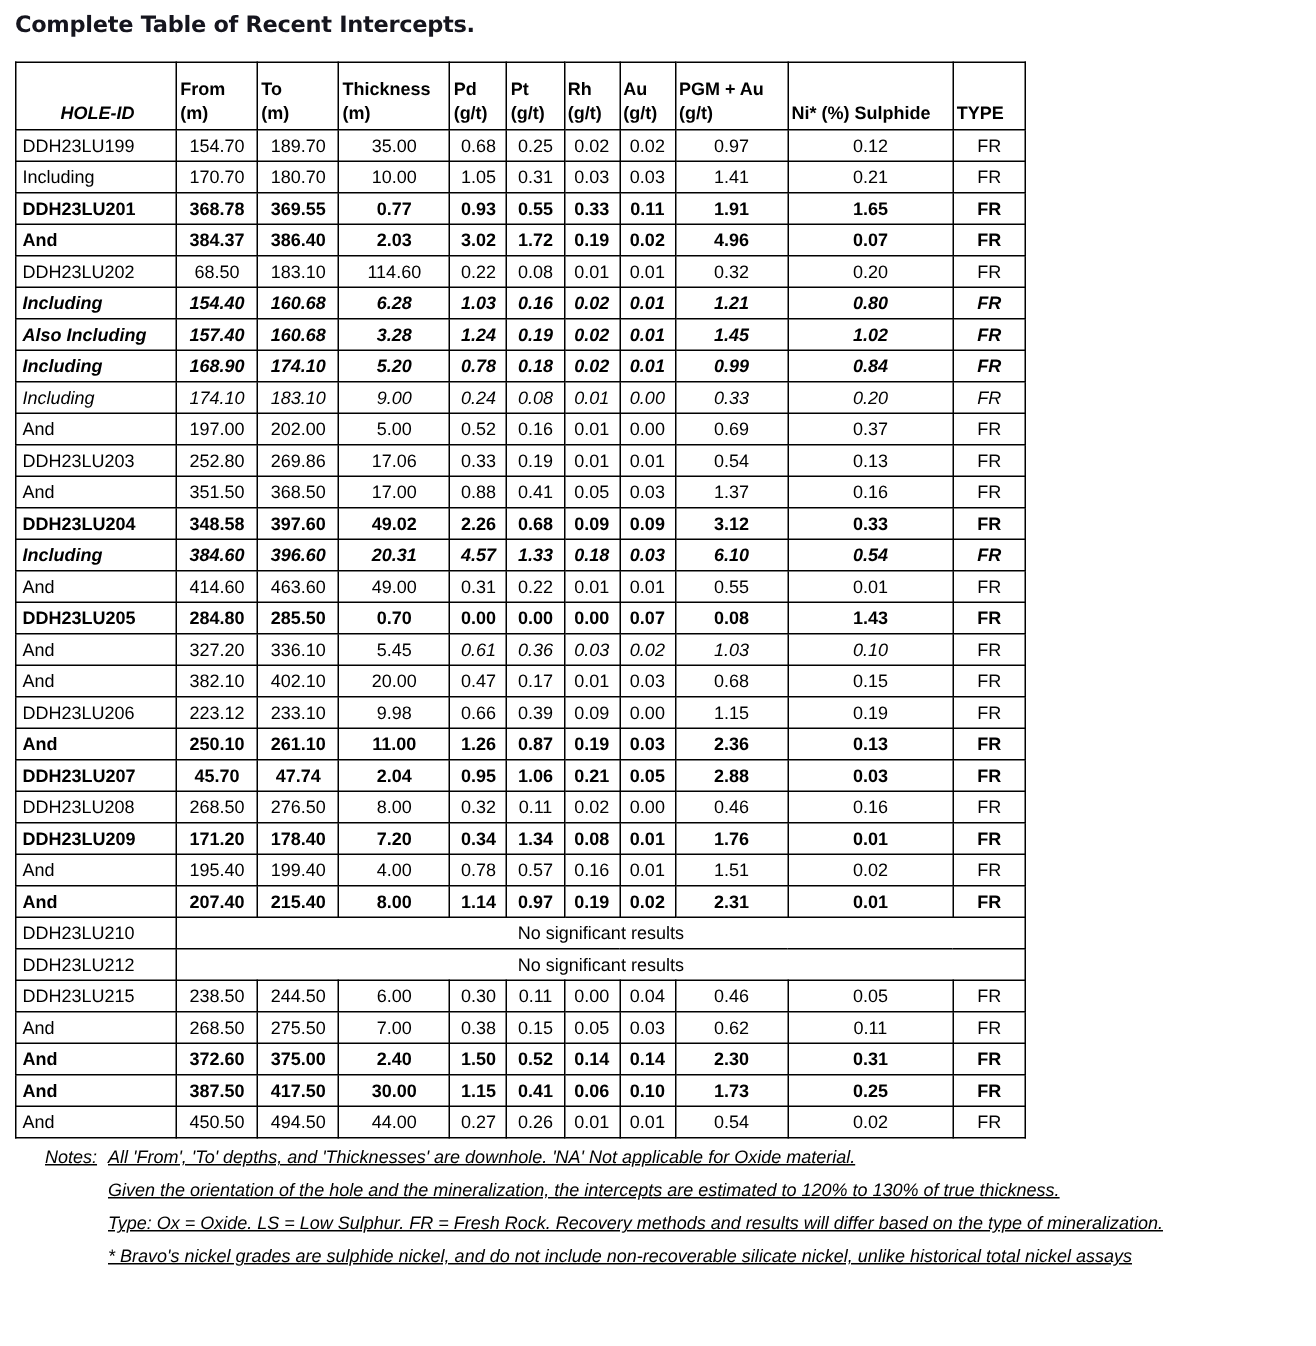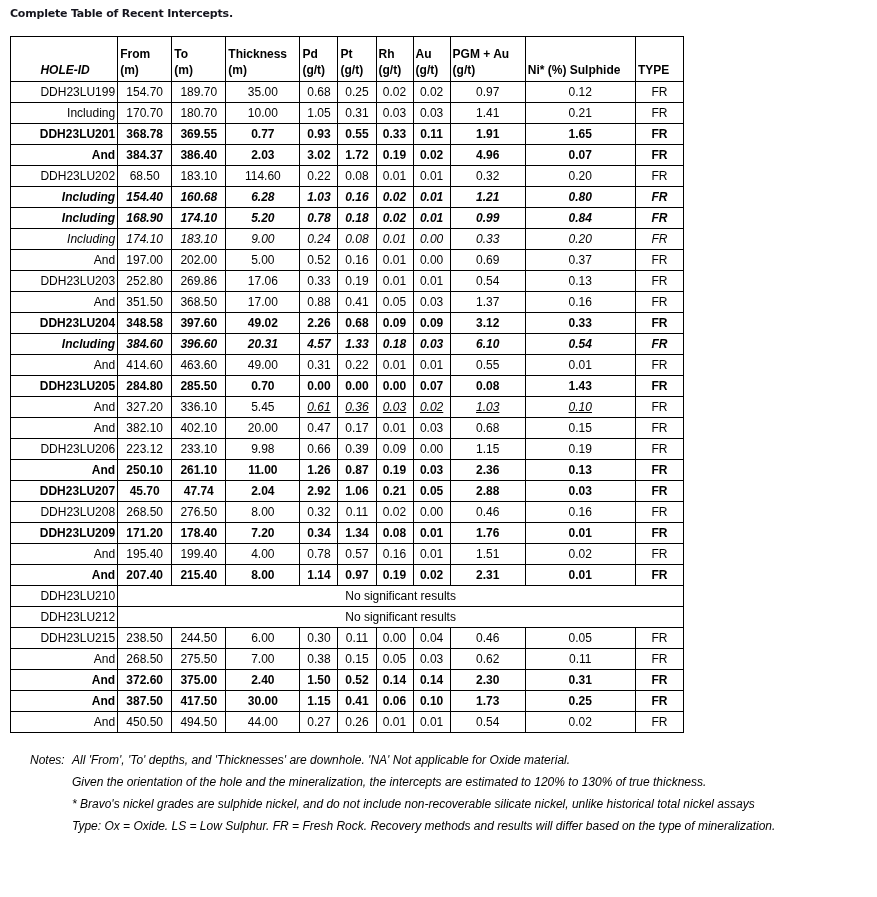--- a/index.html
+++ b/index.html
@@ -6,21 +6,21 @@
   html, body { margin: 0; padding: 0; background: #ffffff; }
   body {
     width: 877px;
     font-family: "Liberation Sans", sans-serif;
     color: #000000;
   }
   .page { padding: 7px 8px 10px 8px; }
 
   .page-title {
     font-family: "DejaVu Sans", sans-serif;
-    font-size: 11px;
+    font-size: 15px;
     font-weight: bold;
     color: #15151e;
     margin: 0 0 16px 2px;
     letter-spacing: -0.2px;
   }
 
   table.intercepts {
     border-collapse: collapse;
     table-layout: fixed;
     width: 674px;
@@ -39,33 +39,34 @@
     text-align: left;
     vertical-align: bottom;
     padding-bottom: 3px;
     height: 45px;
   }
   thead th .h1 { line-height: 16px; }
   thead th .h2 { line-height: 16px; }
   thead th.col0 { text-align: center; padding-left: 4px; font-style: italic; }
 
   td { text-align: center; vertical-align: middle; }
-  td.c0 { text-align: right; padding-left: 4px; }
+  td.c0 { text-align: left; padding-left: 4px; }
 
   tr.style-bold td { font-weight: bold; }
   tr.style-bold-italic td { font-weight: bold; font-style: italic; }
   tr.style-italic td { font-style: italic; }
-  td.it { font-style: italic; text-decoration: underline; }
+  td.it { font-style: italic; }
   td.span-cell { text-align: center; }
 
   .notes {
-    margin: 20px 0 0 22px;
+    margin: 5px 0 0 22px;
     font-style: italic;
     font-size: 12px;
     color: #000000;
+    text-decoration: underline;
   }
   .note-line { display: flex; margin-bottom: 8px; line-height: 14px; }
   .note-label { width: 42px; flex: none; }
   .note-text { flex: 1; }
 </style>
 </head>
 <body>
 
 <div class="page">
 
@@ -203,20 +204,33 @@
           <td class="c3">6.28</td>
           <td class="c4">1.03</td>
           <td class="c5">0.16</td>
           <td class="c6">0.02</td>
           <td class="c7">0.01</td>
           <td class="c8">1.21</td>
           <td class="c9">0.80</td>
           <td class="c10">FR</td>
         </tr>
         <tr class="style-bold-italic">
+          <td class="c0">Also Including</td>
+          <td class="c1">157.40</td>
+          <td class="c2">160.68</td>
+          <td class="c3">3.28</td>
+          <td class="c4">1.24</td>
+          <td class="c5">0.19</td>
+          <td class="c6">0.02</td>
+          <td class="c7">0.01</td>
+          <td class="c8">1.45</td>
+          <td class="c9">1.02</td>
+          <td class="c10">FR</td>
+        </tr>
+        <tr class="style-bold-italic">
           <td class="c0">Including</td>
           <td class="c1">168.90</td>
           <td class="c2">174.10</td>
           <td class="c3">5.20</td>
           <td class="c4">0.78</td>
           <td class="c5">0.18</td>
           <td class="c6">0.02</td>
           <td class="c7">0.01</td>
           <td class="c8">0.99</td>
           <td class="c9">0.84</td>
@@ -376,21 +390,21 @@
           <td class="c7">0.03</td>
           <td class="c8">2.36</td>
           <td class="c9">0.13</td>
           <td class="c10">FR</td>
         </tr>
         <tr class="style-bold">
           <td class="c0">DDH23LU207</td>
           <td class="c1">45.70</td>
           <td class="c2">47.74</td>
           <td class="c3">2.04</td>
-          <td class="c4">2.92</td>
+          <td class="c4">0.95</td>
           <td class="c5">1.06</td>
           <td class="c6">0.21</td>
           <td class="c7">0.05</td>
           <td class="c8">2.88</td>
           <td class="c9">0.03</td>
           <td class="c10">FR</td>
         </tr>
         <tr class="style-normal">
           <td class="c0">DDH23LU208</td>
           <td class="c1">268.50</td>
@@ -523,21 +537,21 @@
     <div class="note-line">
       <span class="note-label">Notes:</span>
       <span class="note-text">All 'From', 'To' depths, and 'Thicknesses' are downhole. 'NA' Not applicable for Oxide material.</span>
     </div>
     <div class="note-line">
       <span class="note-label"></span>
       <span class="note-text">Given the orientation of the hole and the mineralization, the intercepts are estimated to 120% to 130% of true thickness.</span>
     </div>
     <div class="note-line">
       <span class="note-label"></span>
-      <span class="note-text">* Bravo's nickel grades are sulphide nickel, and do not include non-recoverable silicate nickel, unlike historical total nickel assays</span>
+      <span class="note-text">Type: Ox = Oxide. LS = Low Sulphur. FR = Fresh Rock. Recovery methods and results will differ based on the type of mineralization.</span>
     </div>
     <div class="note-line">
       <span class="note-label"></span>
-      <span class="note-text">Type: Ox = Oxide. LS = Low Sulphur. FR = Fresh Rock. Recovery methods and results will differ based on the type of mineralization.</span>
+      <span class="note-text">* Bravo's nickel grades are sulphide nickel, and do not include non-recoverable silicate nickel, unlike historical total nickel assays</span>
     </div>
   </div>
 
 </div>
 
 </body></html>

